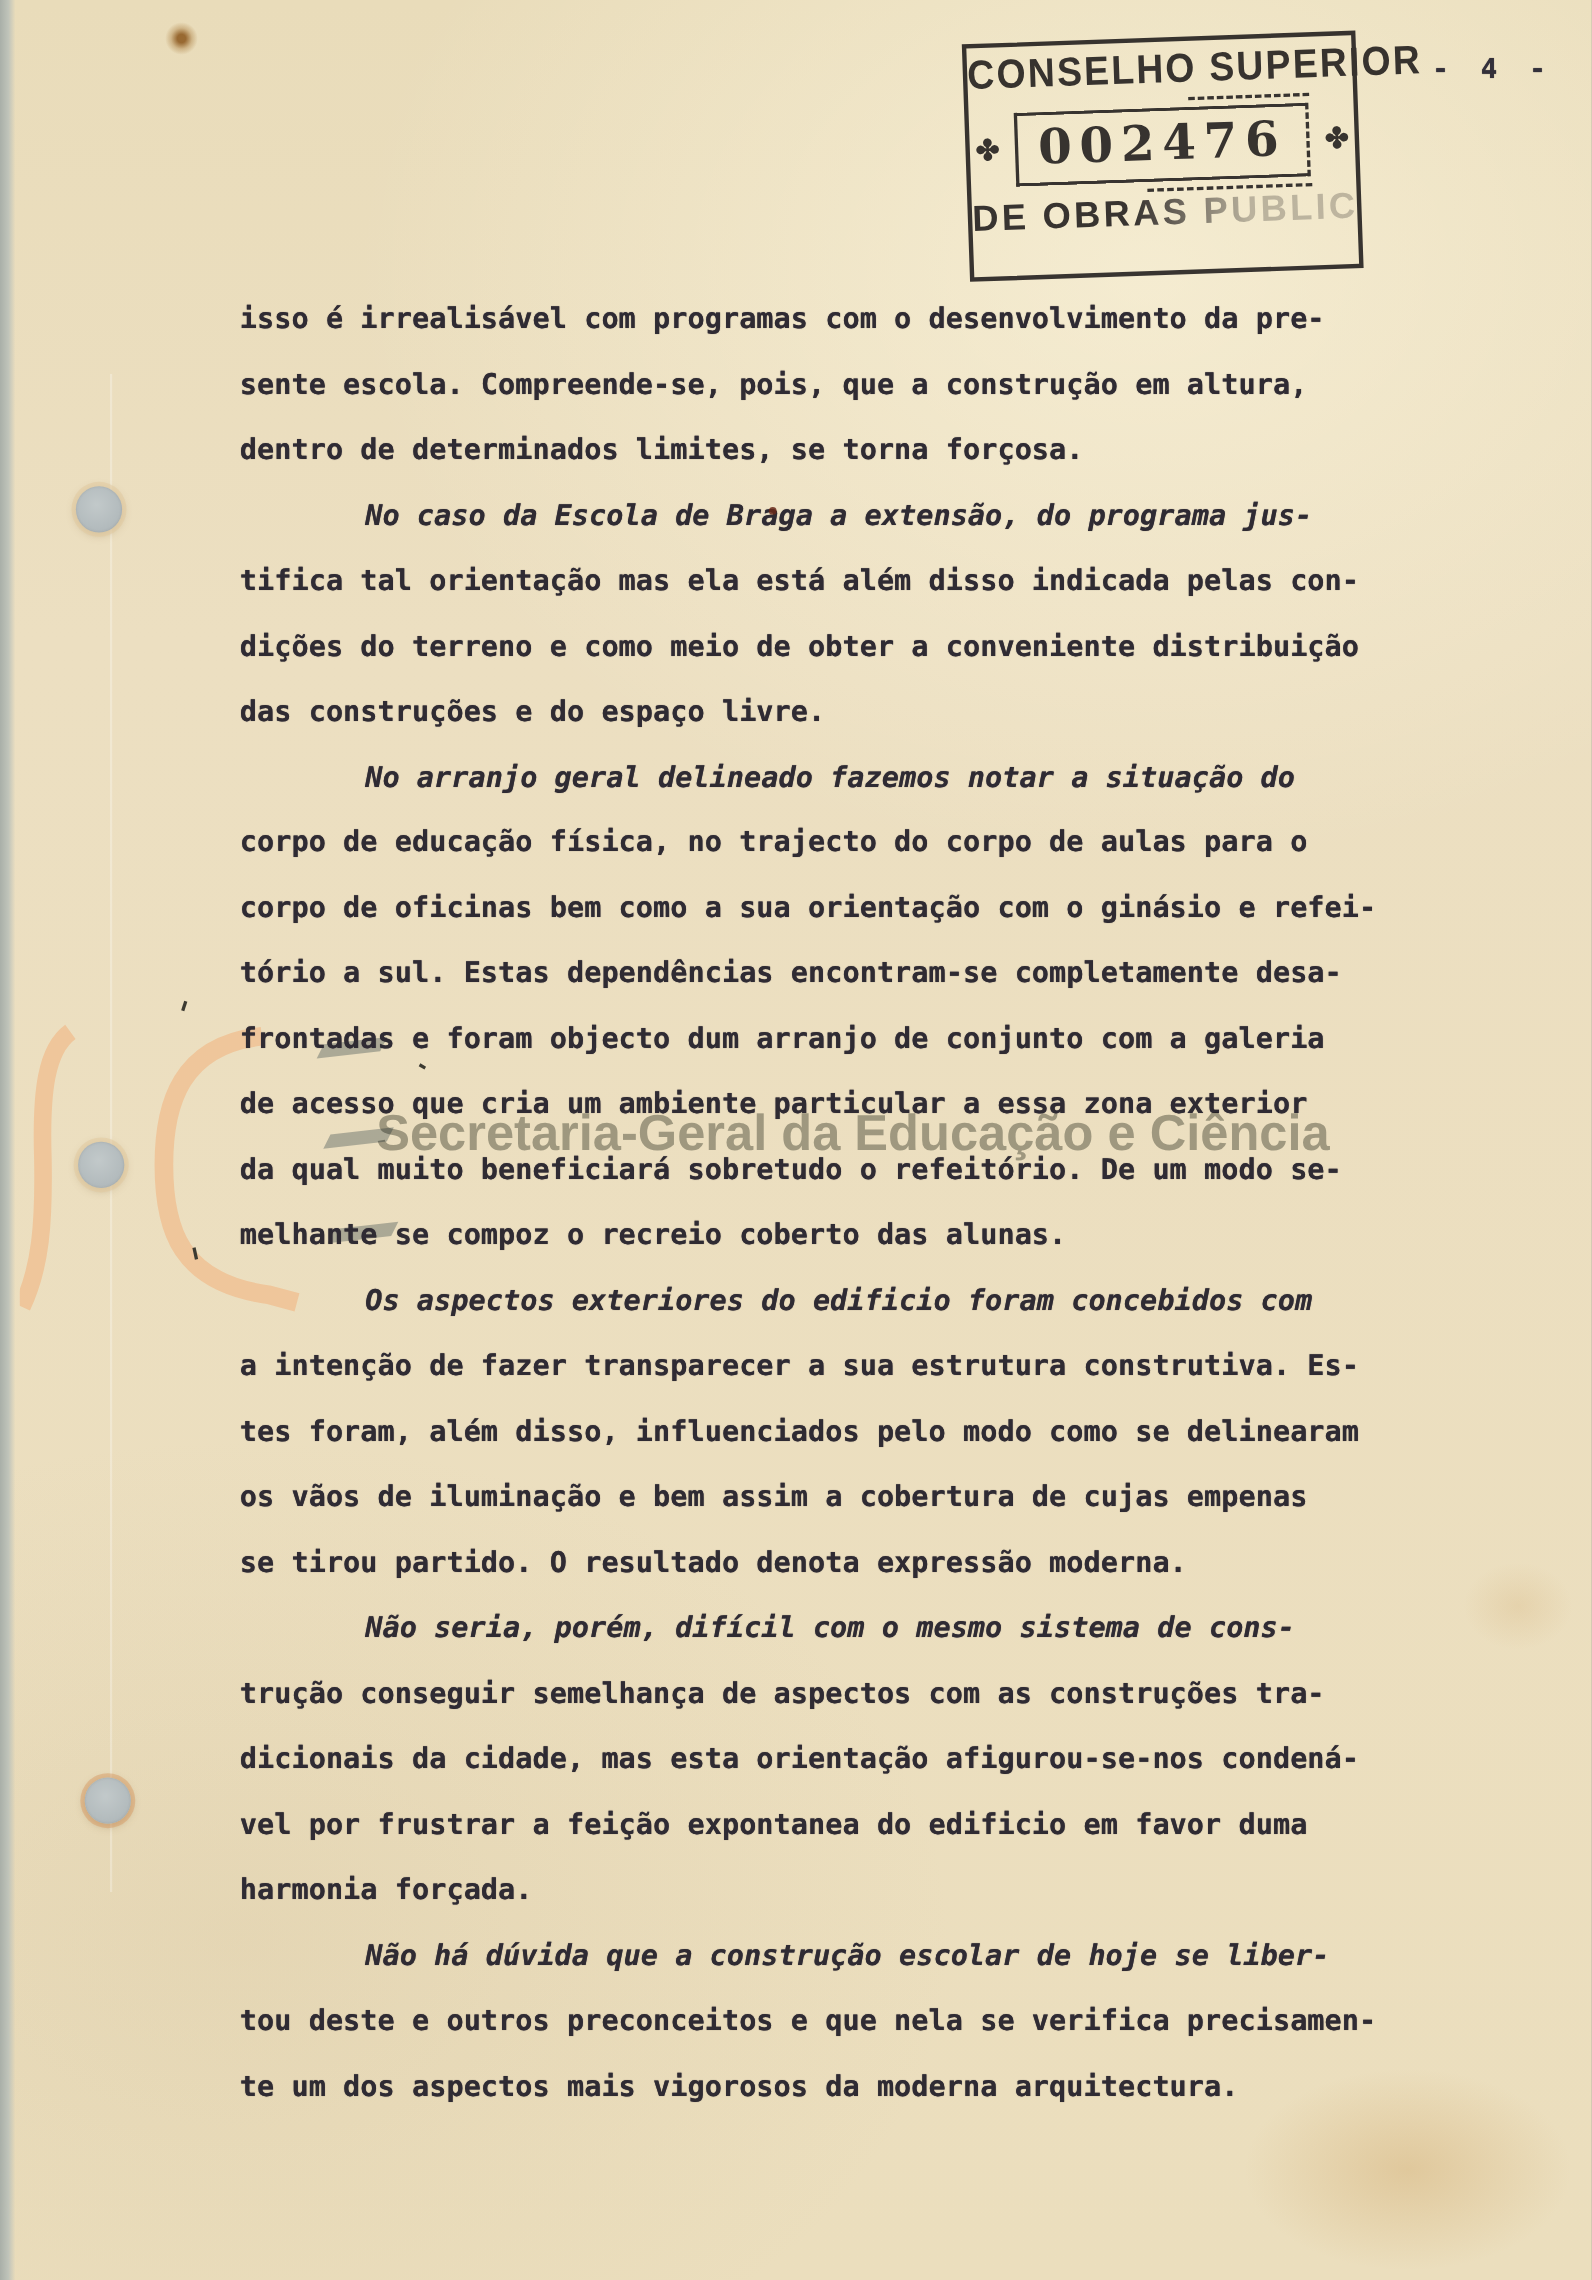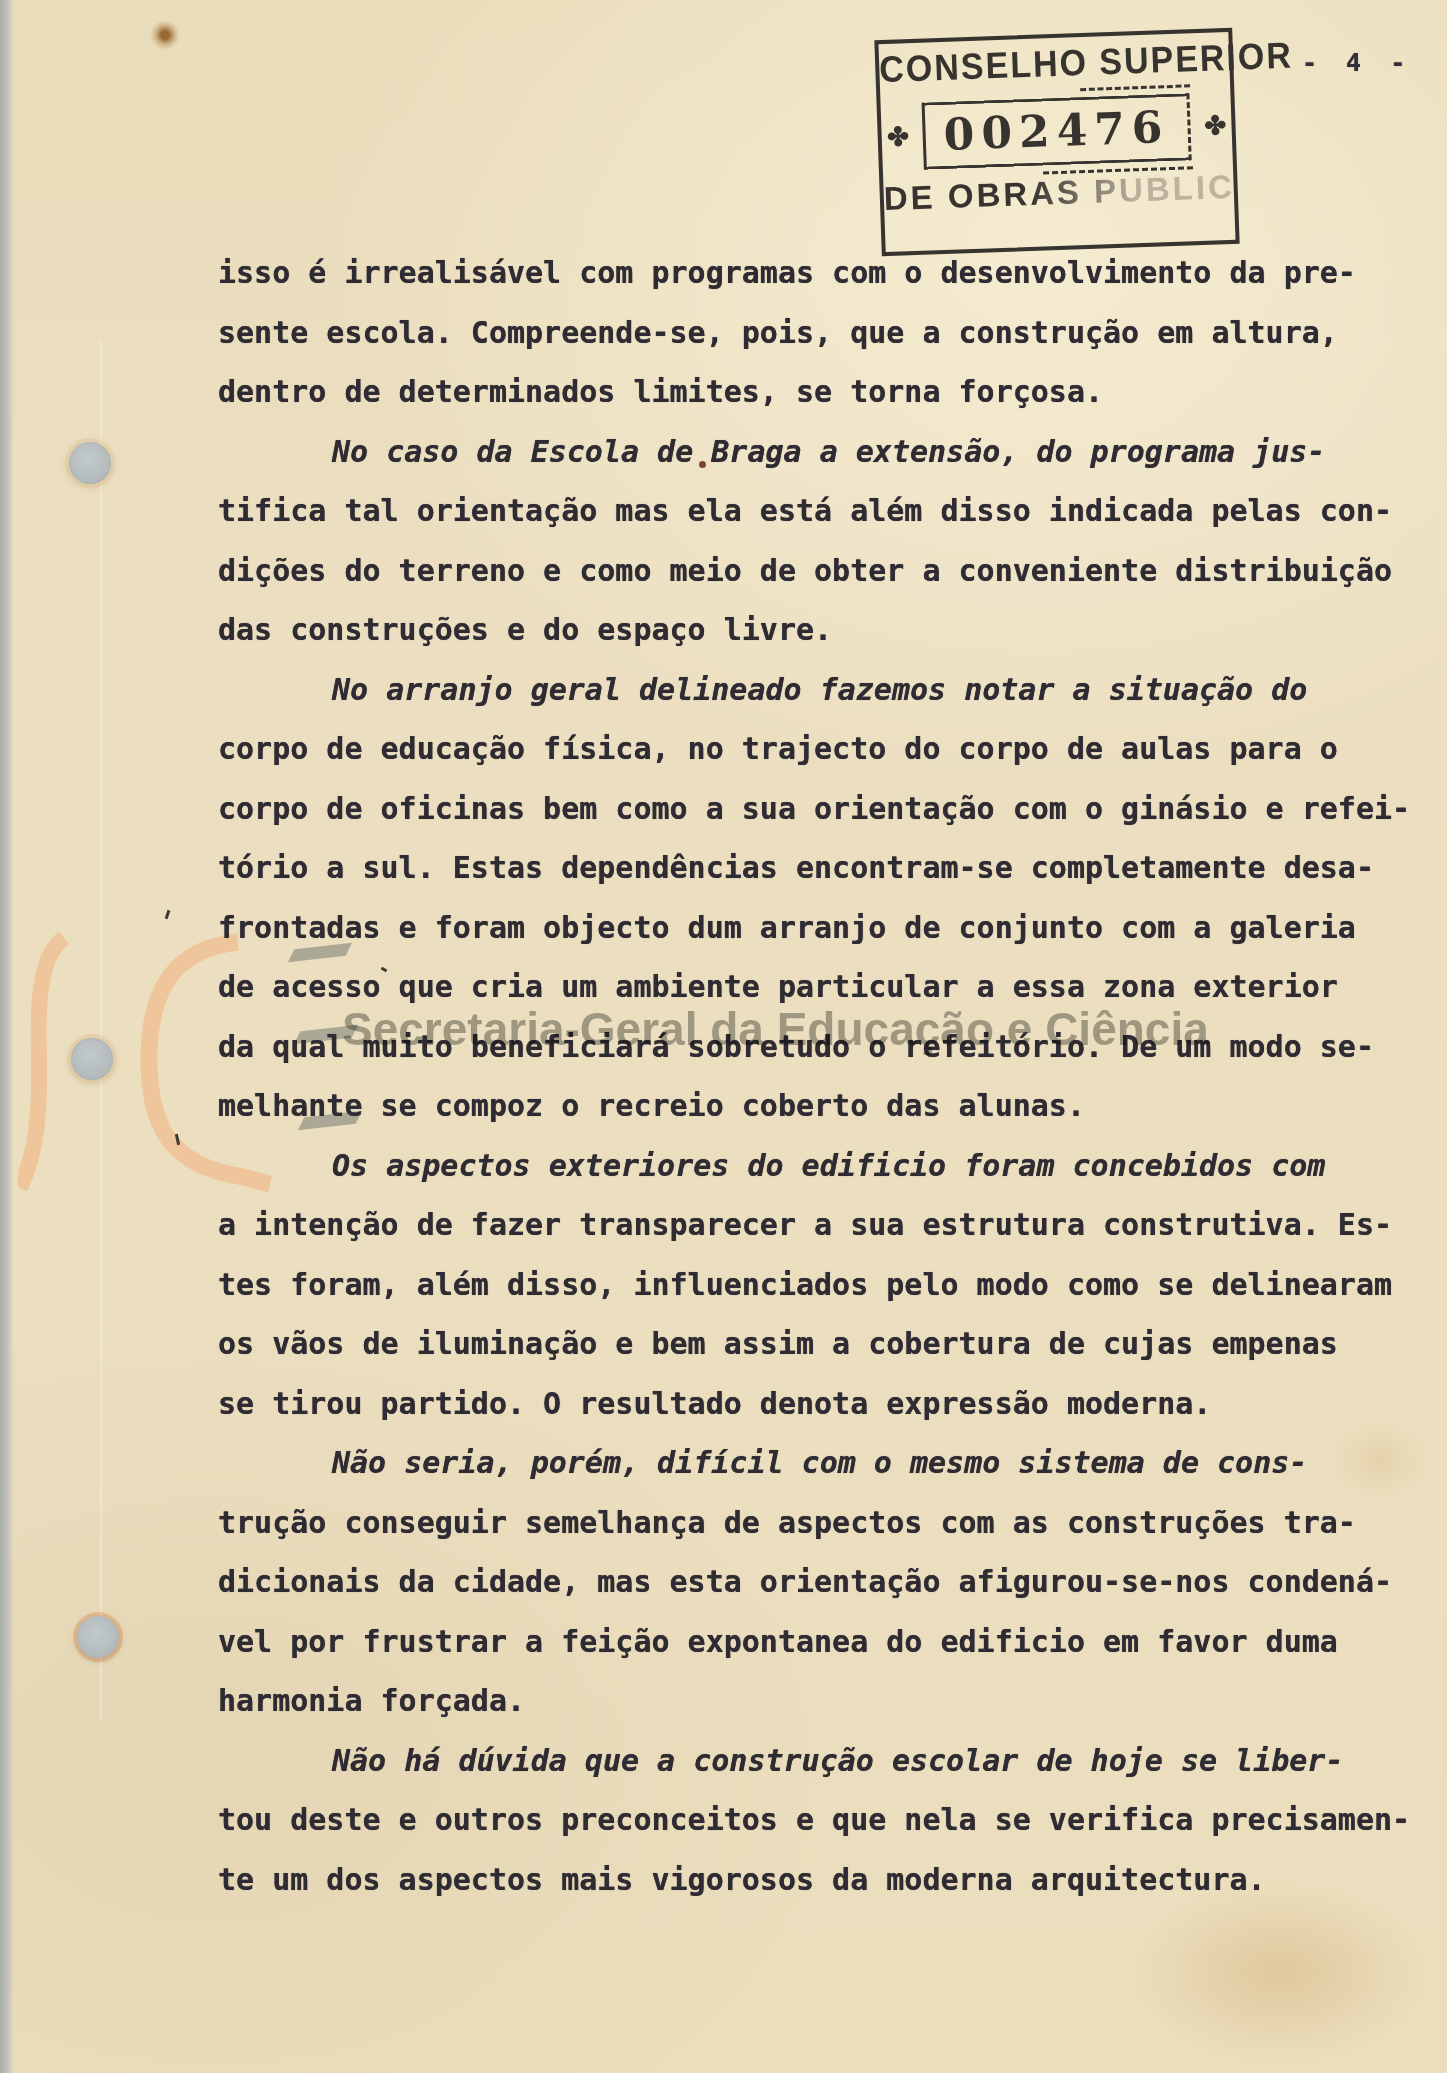--- a/index.html
+++ b/index.html
@@ -15,22 +15,22 @@
   .scanner-edge{
     position:absolute;left:0;top:0;bottom:0;width:14px;
     background:linear-gradient(90deg,#a9afa8 0%,#c0c4ba 55%,rgba(192,197,187,0) 100%);
   }
   .fold-line{
     position:absolute;left:100px;top:340px;height:1380px;width:2px;
     background:rgba(255,255,255,0.28);
   }
   
   .body-text{
-    position:absolute;left:218px;top:243px;z-index:4;
-    color:#2f2b33;font-size:30px;font-weight:bold;white-space:pre;
+    position:absolute;left:218px;top:261px;z-index:4;
+    color:#2f2b33;font-size:26px;font-weight:bold;white-space:pre;
     text-shadow:0 0 0.7px rgba(42,36,48,0.85);
   }
   .typed-line{height:59.5px;line-height:59.5px;}
   .typed-line.indent{padding-left:114px;font-style:italic;}
   
   .page-number{
     position:absolute;left:1302px;top:48px;z-index:4;
     color:#33303a;font-size:25px;font-weight:bold;letter-spacing:7px;
     text-shadow:0 0 0.8px rgba(42,36,48,0.9);
   }

